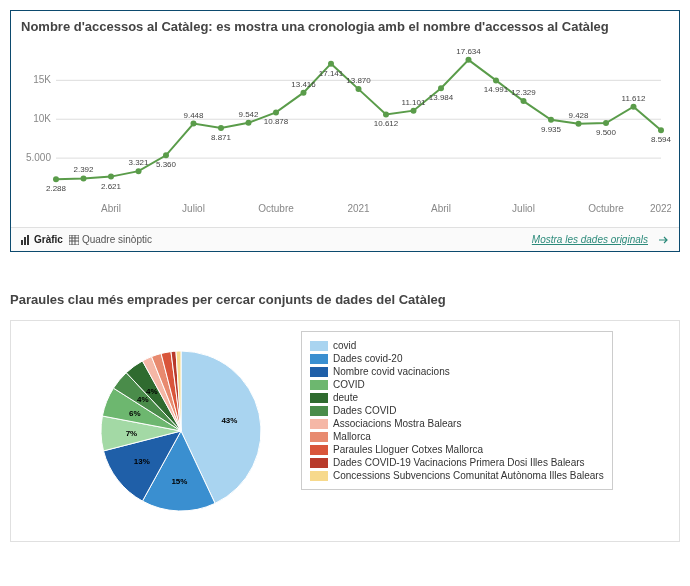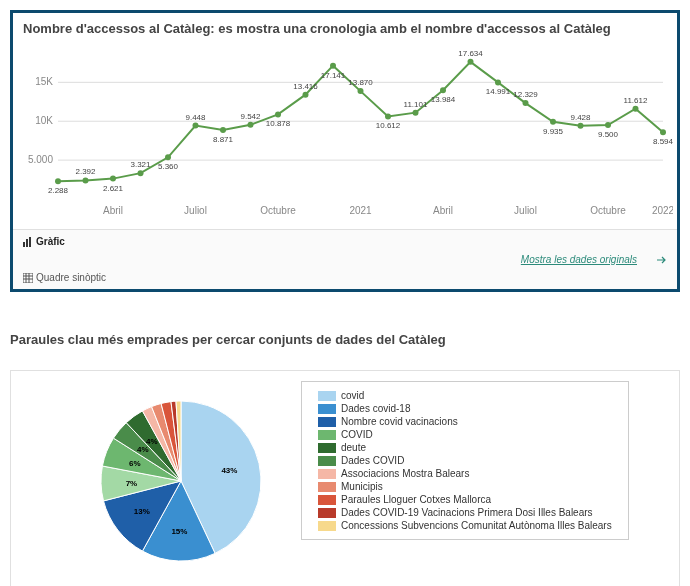--- a/index.html
+++ b/index.html
@@ -5,21 +5,21 @@
   body {
     margin: 0;
     padding: 10px;
     font-family: Arial, Helvetica, sans-serif;
     background: #fff;
     color: #333;
     width: 690px;
     box-sizing: border-box;
   }
   .panel {
-    border: 3px solid #0c4a6e;
+    border: 1px solid #0c4a6e;
     margin-bottom: 40px;
     background: #fff;
   }
   .panel-title {
     font-size: 13px;
     font-weight: bold;
     padding: 8px 10px;
     color: #444;
   }
   .chart-body {
@@ -34,44 +34,44 @@
   .point-label { font-size: 8px; fill: #444; }
   .panel-footer {
     border-top: 1px solid #e0e0e0;
     padding: 6px 10px;
     font-size: 10px;
     display: flex;
     justify-content: space-between;
     align-items: center;
     background: #fafafa;
   }
-  .footer-left { display: flex; gap: 25px; flex-direction: column; }
+  .footer-left { display: flex; gap: 6px; }
   .footer-tab { color: #555; display: flex; align-items: center; gap: 3px; cursor: pointer; }
   .footer-tab.active { font-weight: bold; color: #222; }
-  .footer-link { color: #2b8a7a; text-decoration: underline; font-style: italic; display: flex; align-items: center; gap: 20px; cursor: pointer; }
+  .footer-link { color: #2b8a7a; text-decoration: underline; font-style: italic; display: flex; align-items: center; gap: 11px; cursor: pointer; }
   .section-title {
     font-size: 13px;
     font-weight: bold;
     color: #444;
-    margin: 0 0 23px 0;
+    margin: 0 0 13px 0;
   }
   .pie-wrap {
     display: flex;
     align-items: flex-start;
     padding: 10px;
     border: 1px solid #e0e0e0;
   }
   .pie-svg-wrap { flex: 0 0 auto; margin-left: 60px; }
   .legend {
     margin-left: 20px;
     font-size: 10px;
     border: 1px solid #ccc;
     padding: 6px 8px;
   }
-  .legend-item { display: flex; align-items: center; gap: 5px; margin: 2px 8px; }
+  .legend-item { display: flex; align-items: center; gap: 5px; margin: 2px 0; }
   .legend-swatch { width: 18px; height: 10px; flex-shrink: 0; }
   .pie-label { font-size: 8px; fill: #000; font-weight: bold; }
   .icon-sm { width: 10px; height: 10px; }
 </style>
 </head>
 <body>
 
 <div class="panel">
   <div class="panel-title">Nombre d'accessos al Catàleg: es mostra una cronologia amb el nombre d'accessos al Catàleg</div>
   <div class="chart-body">
@@ -195,21 +195,21 @@
           <path d="M 100 100 L 94.97675843765495 20.15786172573827 A 80 80 0 0 1 99.99999999999999 20 Z" fill="#f7d98c" stroke="#fff" stroke-width="1"></path>
         </svg>
     </div>
     <div class="legend" id="pie-legend">
         <div class="legend-item">
           <span class="legend-swatch" style="background: rgb(169, 212, 240);"></span>
           <span>covid</span>
         </div>
         <div class="legend-item">
           <span class="legend-swatch" style="background: rgb(58, 143, 208);"></span>
-          <span>Dades covid-18</span>
+          <span>Dades covid-20</span>
         </div>
         <div class="legend-item">
           <span class="legend-swatch" style="background: rgb(31, 95, 168);"></span>
           <span>Nombre covid vacinacions</span>
         </div>
         <div class="legend-item">
           <span class="legend-swatch" style="background: rgb(109, 183, 111);"></span>
           <span>COVID</span>
         </div>
         <div class="legend-item">
@@ -219,21 +219,21 @@
         <div class="legend-item">
           <span class="legend-swatch" style="background: rgb(74, 140, 74);"></span>
           <span>Dades COVID</span>
         </div>
         <div class="legend-item">
           <span class="legend-swatch" style="background: rgb(245, 183, 166);"></span>
           <span>Associacions Mostra Balears</span>
         </div>
         <div class="legend-item">
           <span class="legend-swatch" style="background: rgb(232, 138, 111);"></span>
-          <span>Municipis</span>
+          <span>Mallorca</span>
         </div>
         <div class="legend-item">
           <span class="legend-swatch" style="background: rgb(217, 85, 58);"></span>
           <span>Paraules Lloguer Cotxes Mallorca</span>
         </div>
         <div class="legend-item">
           <span class="legend-swatch" style="background: rgb(184, 58, 42);"></span>
           <span>Dades COVID-19 Vacinacions Primera Dosi Illes Balears</span>
         </div>
         <div class="legend-item">

